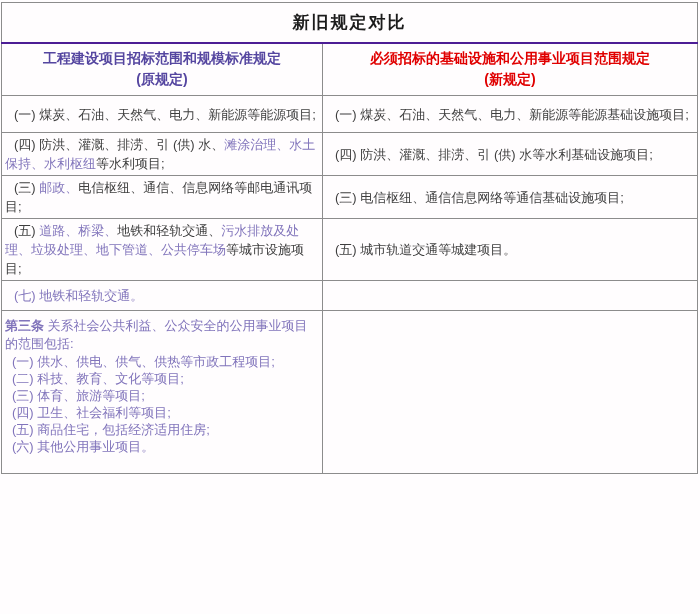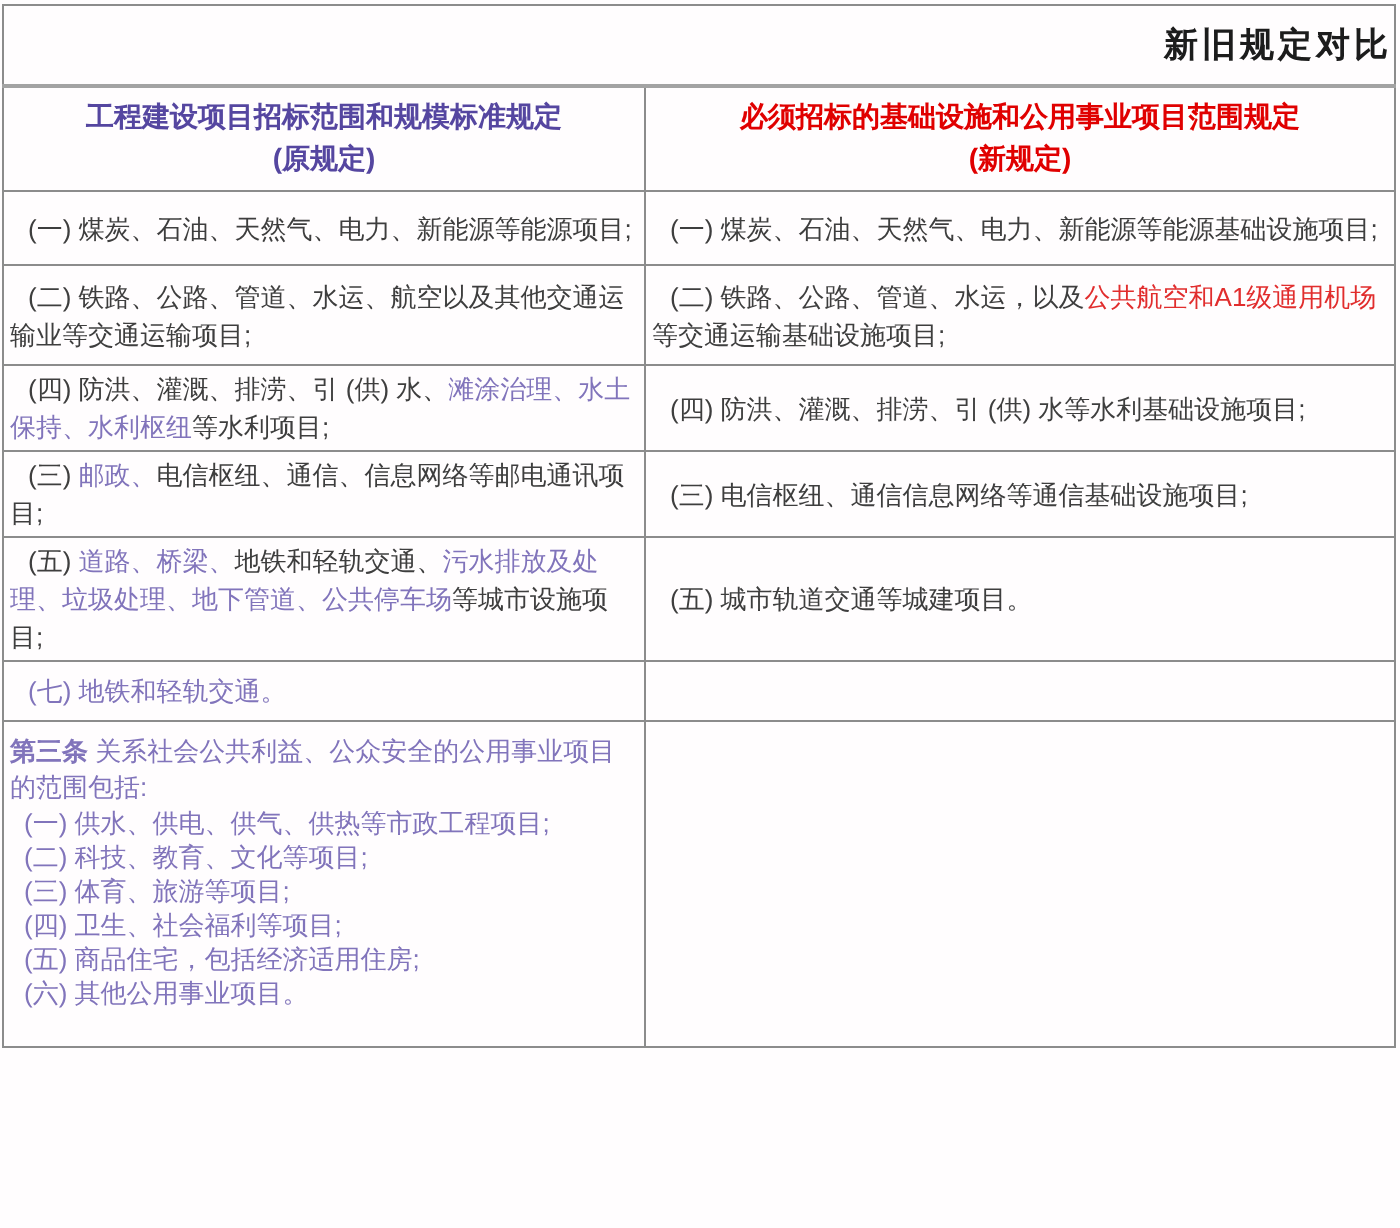--- a/index.html
+++ b/index.html
@@ -17,22 +17,22 @@
     border:1px solid #ababab;
   }
   td{
     border:1px solid var(--border,#8c8c8c);
     color:var(--body-text,#3e3e3e);
     font-size:13px;
     line-height:19px;
     overflow:hidden;
   }
   tr.title-row td{
-    border-bottom:2px solid #a3a3a3;
-    text-align:right;
+    border-bottom:2px solid #4c1d95;
+    text-align:center;
     vertical-align:middle;
     font-family:"Liberation Serif","DejaVu Serif",serif;
     font-weight:bold;
     font-size:17px;
     color:#1c1c1c;
     letter-spacing:2px;
   }
   tr.header-row td{
     text-align:center;
     vertical-align:middle;
@@ -94,28 +94,20 @@
 
   <tr class="item-row" style="height:37px">
     <td>
       <span>(一) 煤炭、石油、天然气、电力、新能源等能源项目;</span>
     </td>
     <td>
       <span>(一) 煤炭、石油、天然气、电力、新能源等能源基础设施项目;</span>
     </td>
   </tr>
 
-  <tr class="item-row" style="height:50px">
-    <td>
-      <span>(二) 铁路、公路、管道、水运、航空以及其他交通运输业等交通运输项目;</span>
-    </td>
-    <td>
-      <span>(二) 铁路、公路、管道、水运，以及</span><span class="t-red">公共航空和A1级通用机场</span><span>等交通运输基础设施项目;</span>
-    </td>
-  </tr>
 
   <tr class="item-row" style="height:42px">
     <td>
       <span>(四) 防洪、灌溉、排涝、引 (供) 水、</span><span class="t-purple">滩涂治理、水土保持、水利枢纽</span><span>等水利项目;</span>
     </td>
     <td>
       <span>(四) 防洪、灌溉、排涝、引 (供) 水等水利基础设施项目;</span>
     </td>
   </tr>
 

